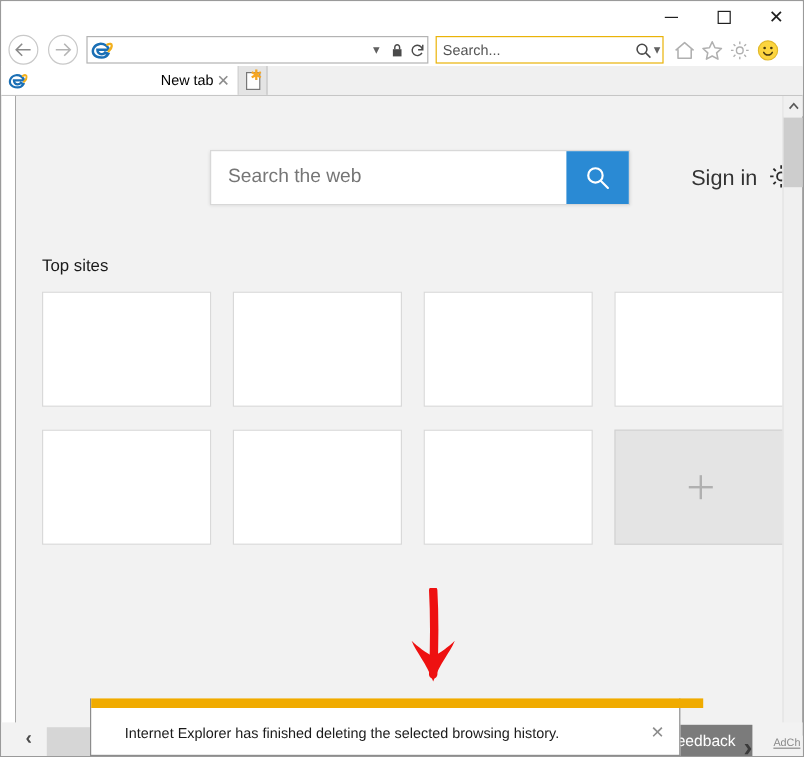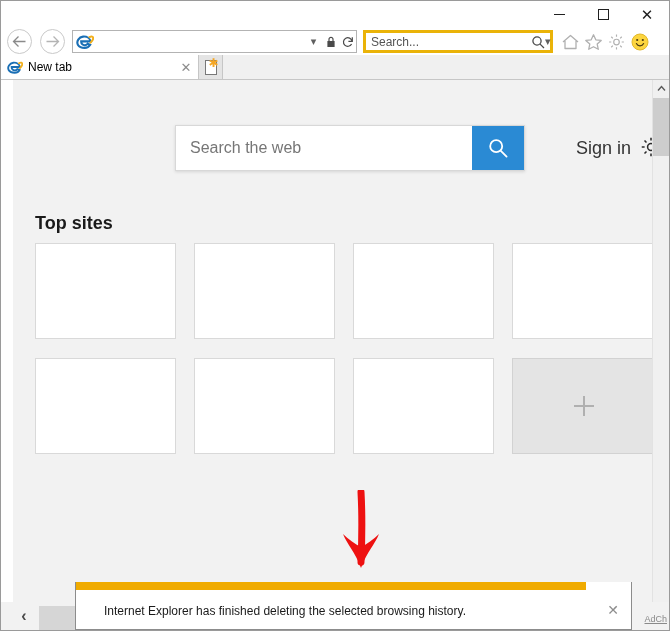--- a/index.html
+++ b/index.html
@@ -92,21 +92,21 @@
   }
   .addr-ico {
     width: 17px; height: 21px;
     display:flex; align-items:center; justify-content:center;
     color:#606060; font-size:11px;
   }
   #searchbox {
     position: relative;
     margin-left: 6px;
     width: 190px; height: 23px;
-    border: 3px solid #eab308;
+    border: 1px solid #eab308;
     background: #fff;
     display:flex; align-items:center;
   }
   #search-input {
     flex:1; border:none; outline:none;
     font-size: 12px; color: #404040;
     font-family: "Liberation Sans", sans-serif;
     background: transparent;
     padding: 0 5px;
     height: 19px;
@@ -130,20 +130,21 @@
     border-bottom: 1px solid #c6c6c6;
     display:flex; align-items: flex-end;
   }
   #tab-active {
     width: 198px; height: 24px;
     background: #ffffff;
     border-right: 1px solid #c6c6c6;
     display:flex; align-items:center;
     padding: 0 4px 0 6px;
     position: relative;
+    text-align: right;
   }
   .tab-favicon { width:16px; height:16px; display:flex; align-items:center; justify-content:center; }
   #tab-title {
     flex:1;
     font-size: 12px;
     color: #000;
     margin-left: 5px;
     white-space: nowrap; overflow:hidden;
   }
   #tab-close {
@@ -218,22 +219,22 @@
   #page-gear {
     position:absolute; left: 626px; top: 10px;
     width:24px;height:24px;
     display:flex;align-items:center;justify-content:center;
     color:#2b2b2b;
   }
 
   
   #topsites-heading {
     position:absolute; left: 22px; top: 133px;
-    font-size: 18px; color:#1a1a1a;
-    font-weight: bold;
+    font-size: 14px; color:#1a1a1a;
+    font-weight: normal;
   }
   #tiles {
     position:absolute; left: 22px; top: 163px;
     width: 620px;
     display: flex; flex-wrap: wrap;
     gap: 19px 18px;
   }
   .tile {
     width: 141px; height: 96px;
     background:#ffffff;
@@ -313,21 +314,21 @@
     line-height:1;
   }
   #adchoices {
     position:absolute; right: 2px; bottom: 6px;
     font-size: 9px; color:#8a8a8a;text-decoration:underline;
   }
 
   
   #notification {
     position:absolute; left: 74px; bottom: 0;
-    width: 557px; height: 48px;
+    width: 492px; height: 48px;
     background:#ffffff;
     border:1px solid #8c8c8c;
     border-top: none;
   }
   #notif-accent {
     position:absolute; left:0; top:0;
     width: 510px; height: 8px;
     background:#f0ab00;
   }
   #notif-text {

